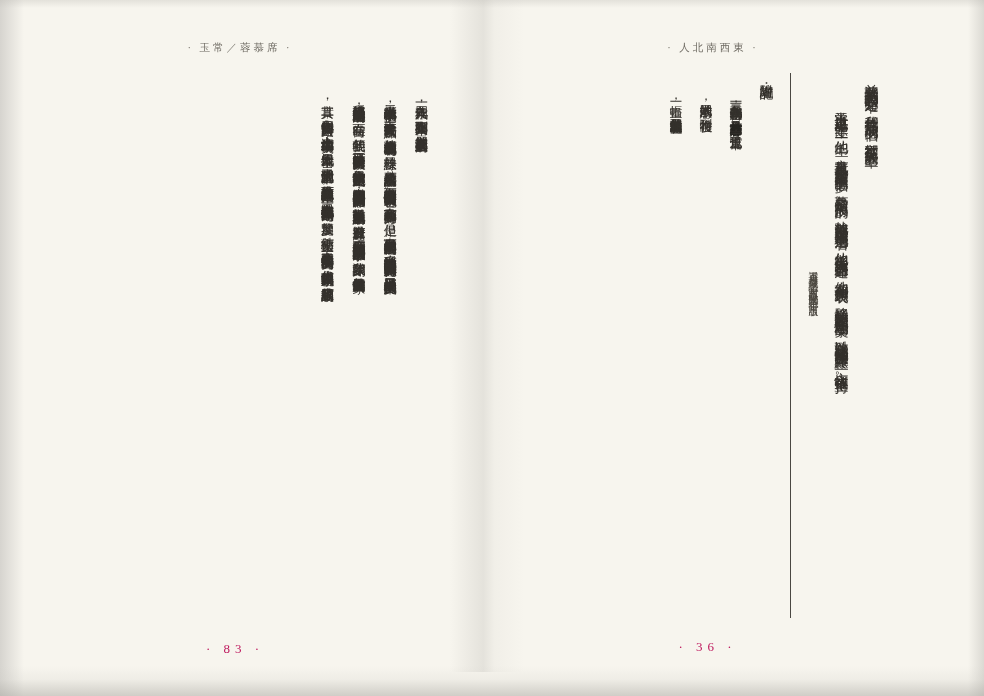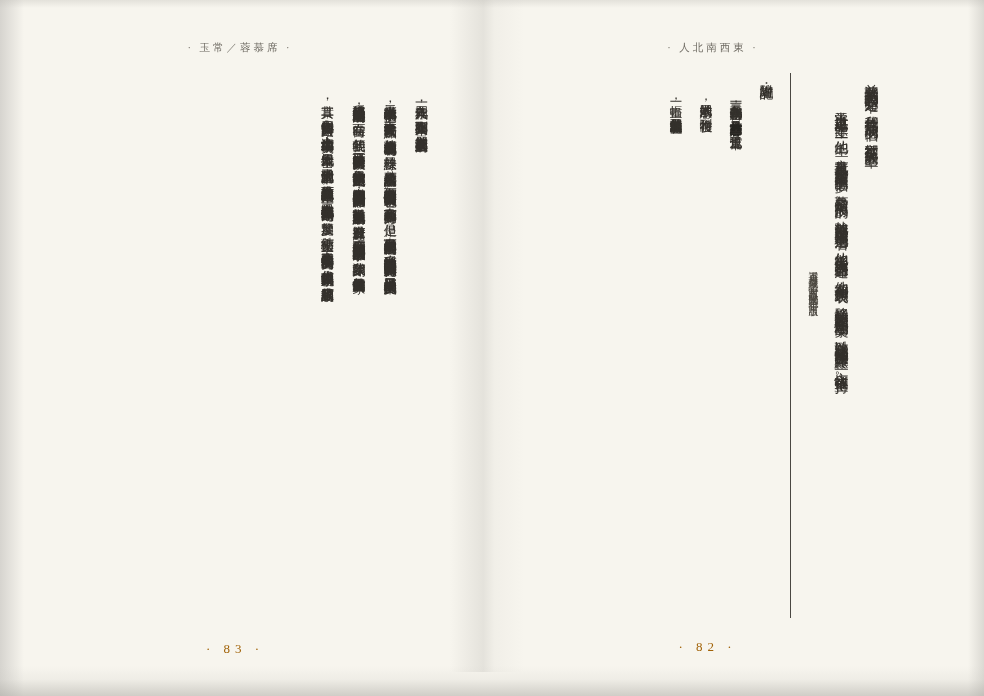--- a/index.html
+++ b/index.html
@@ -17,21 +17,21 @@
   .edge-top{position:absolute;left:0;right:0;top:0;height:8px;
     background:linear-gradient(to bottom,rgba(190,188,182,.35),rgba(247,245,238,0));}
   .edge-bottom{position:absolute;left:0;right:0;bottom:0;height:30px;
     background:linear-gradient(to top,rgba(168,166,160,.5) 0%,rgba(200,198,192,.18) 55%,rgba(247,245,238,0) 100%);}
   .gutter{position:absolute;left:450px;top:0;bottom:24px;width:74px;
     background:linear-gradient(to right,rgba(185,183,177,0) 0%,rgba(185,183,177,.30) 45%,rgba(205,203,197,.14) 60%,rgba(247,245,238,0) 100%);}
   
   .running-head{position:absolute;font-size:10.5px;color:#6e6a62;letter-spacing:3px;text-align:center;white-space:nowrap;}
   .rh-left{left:0;top:41px;width:480px;}
   .rh-right{left:548px;top:41px;width:330px;}
-  .folio{position:absolute;font-size:13px;color:#a16207;letter-spacing:5px;text-align:center;white-space:nowrap;}
+  .folio{position:absolute;font-size:13px;color:#be185d;letter-spacing:5px;text-align:center;white-space:nowrap;}
   .folio-left{left:60px;top:641px;width:350px;}
   .folio-right{left:560px;top:639px;width:295px;}
   
   .vbody{position:absolute;writing-mode:vertical-rl;text-orientation:mixed;color:#34312c;line-break:loose;overflow:visible;}
   .vbody p{margin:0;padding:0;}
   .left-body{left:30px;top:95px;width:407px;height:533px;
     font-size:13px;letter-spacing:0.3px;line-height:31.3px;}
   .right-body{left:534px;top:73px;width:352px;height:550px;
     font-size:14px;letter-spacing:1.15px;line-height:30px;}
   .right-body .indent2{text-indent:2em;}
@@ -73,21 +73,21 @@
       <div class="note">
         <p class="note-head">編者附記：</p>
         <p class="note-par">
           <span>一九九二年五月二十一日的聯合副刊上，又是作家又是畫家的</span><span class="author-bold">席慕蓉</span><span>，也寫了一篇「常玉」，</span>
         </p>
         <p class="note-par">徵求她的同意，特附刊在後：</p>
         <p class="note-par">一幅畫，其實就是那個畫者的渴望和靈魂。</p>
       </div>
     </div>
 
-    <div class="folio folio-right">· 82 ·</div>
+    <div class="folio folio-right">· 36 ·</div>
   </div>
 
   <div class="gutter"></div>
   <div class="edge-left"></div>
   <div class="edge-right"></div>
   <div class="edge-top"></div>
   <div class="edge-bottom"></div>
 </div>
 
 </body></html>

